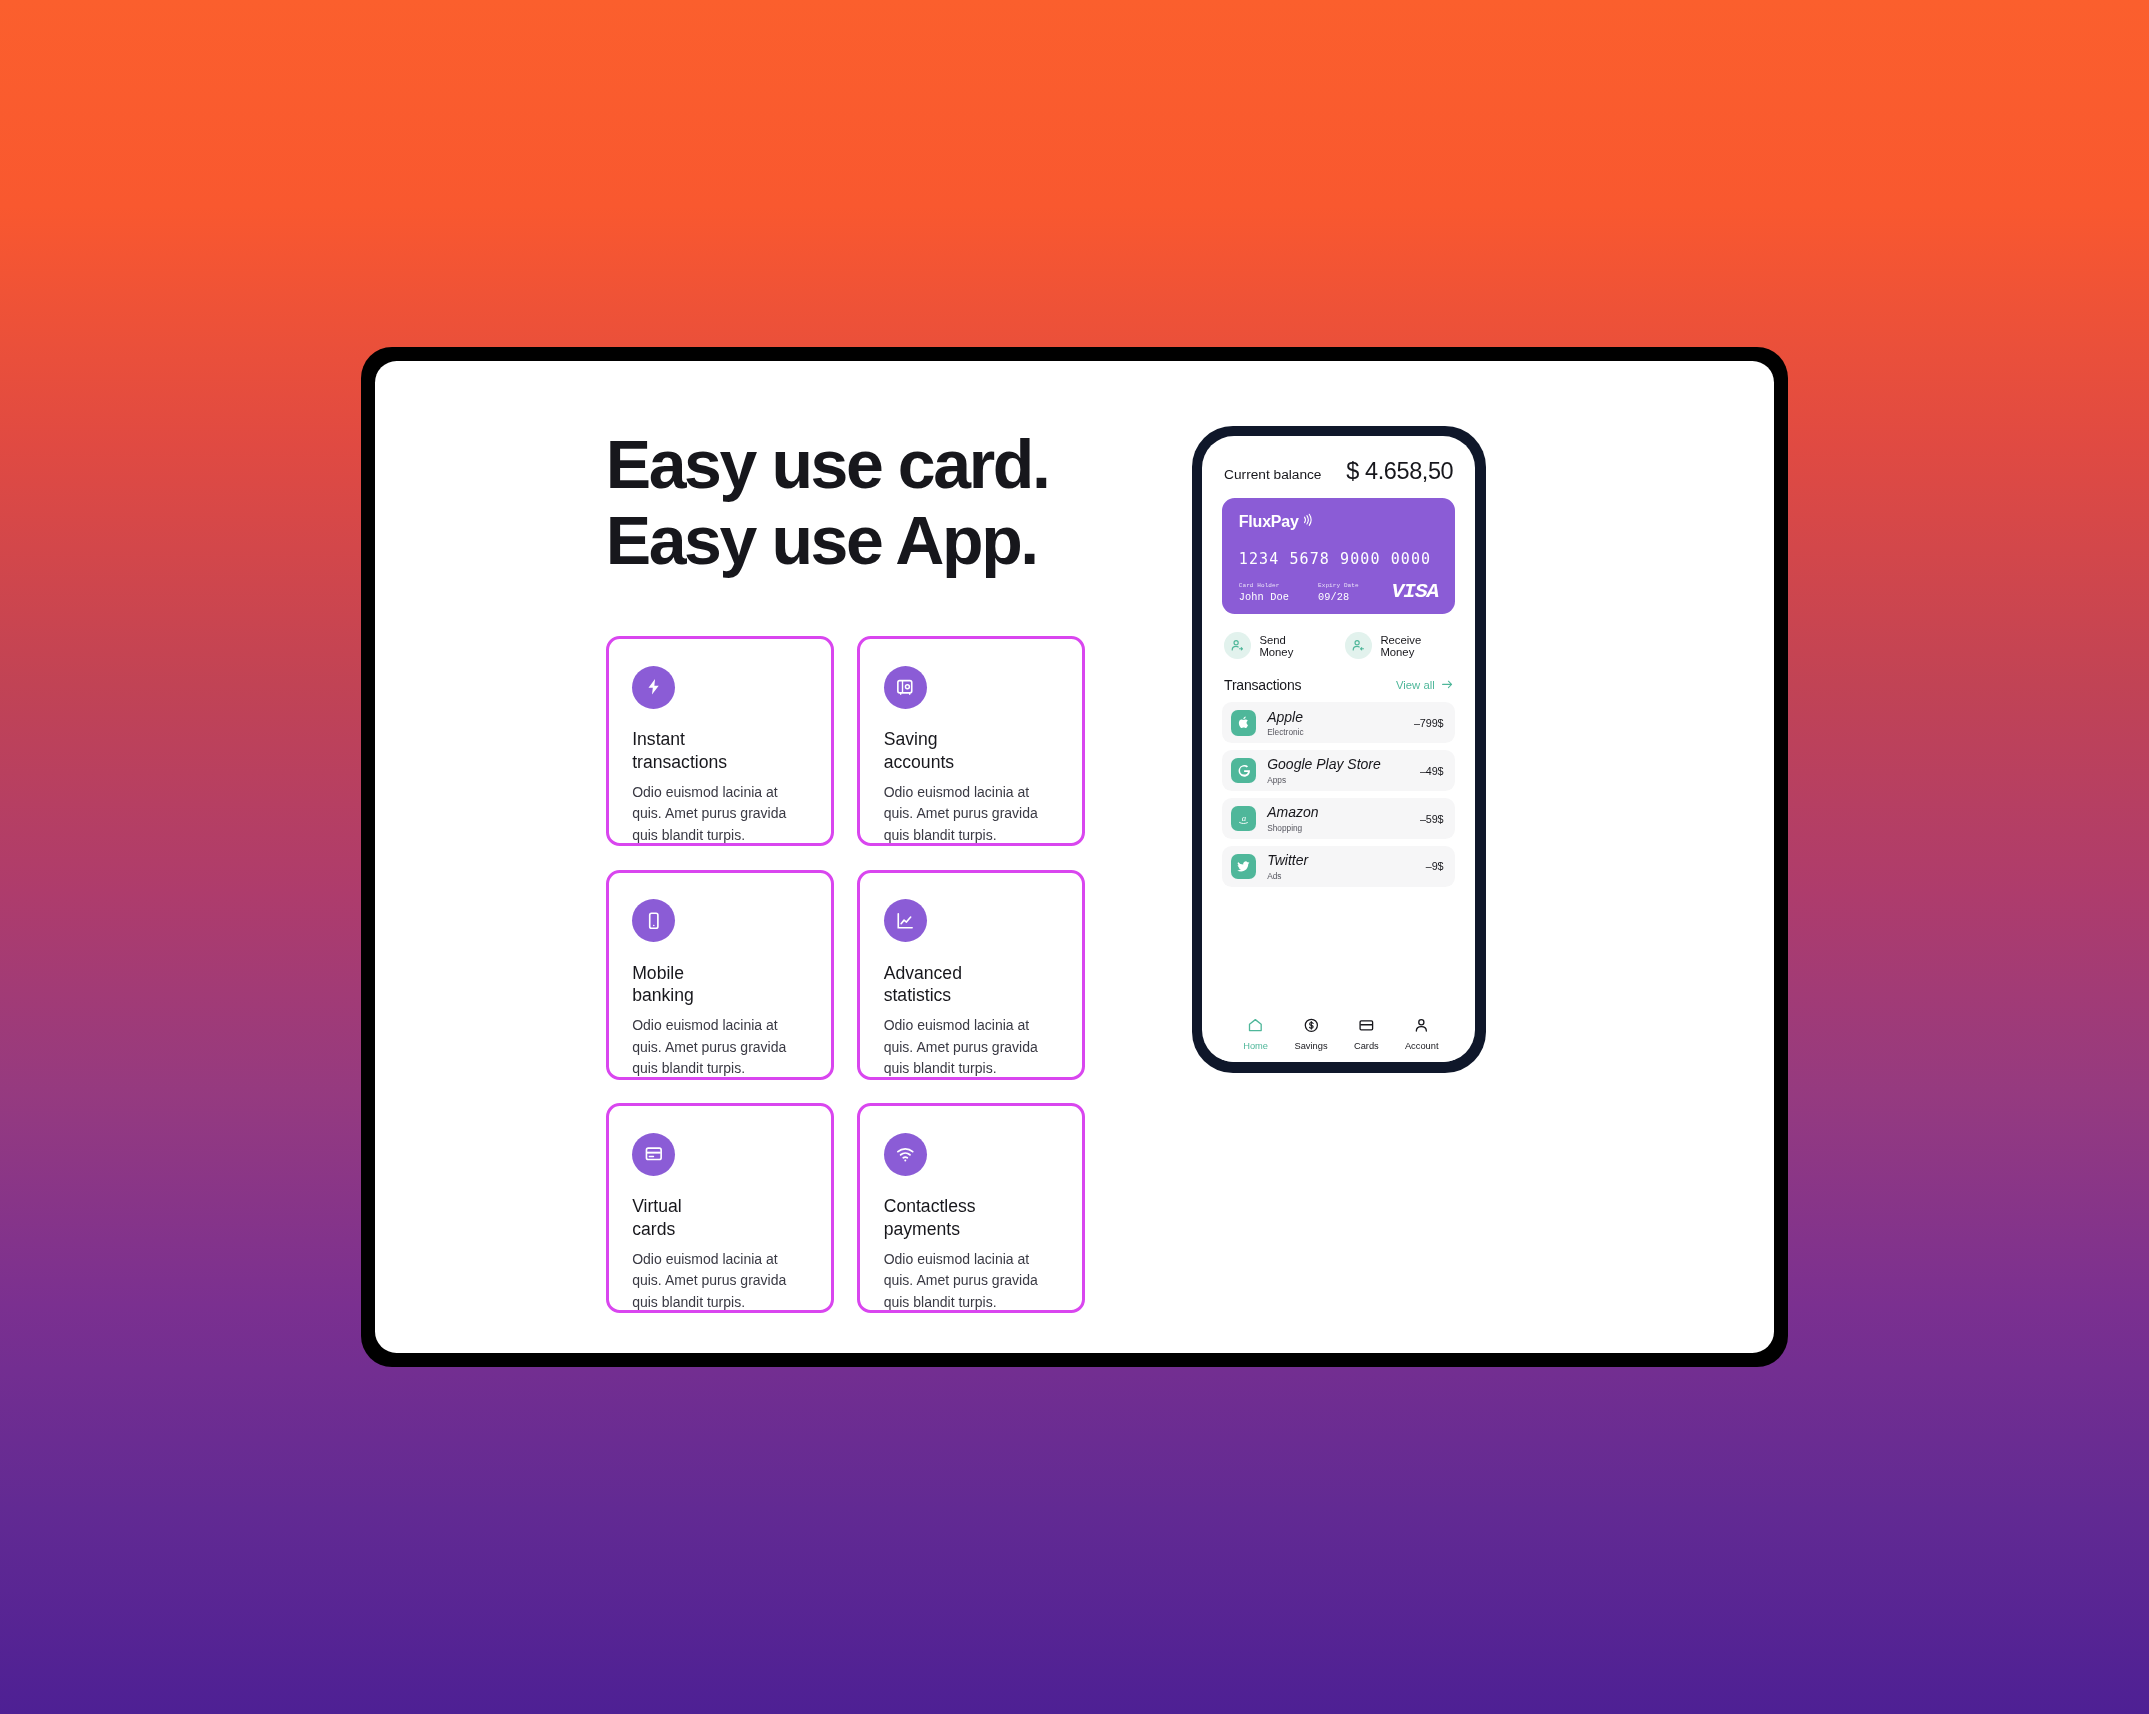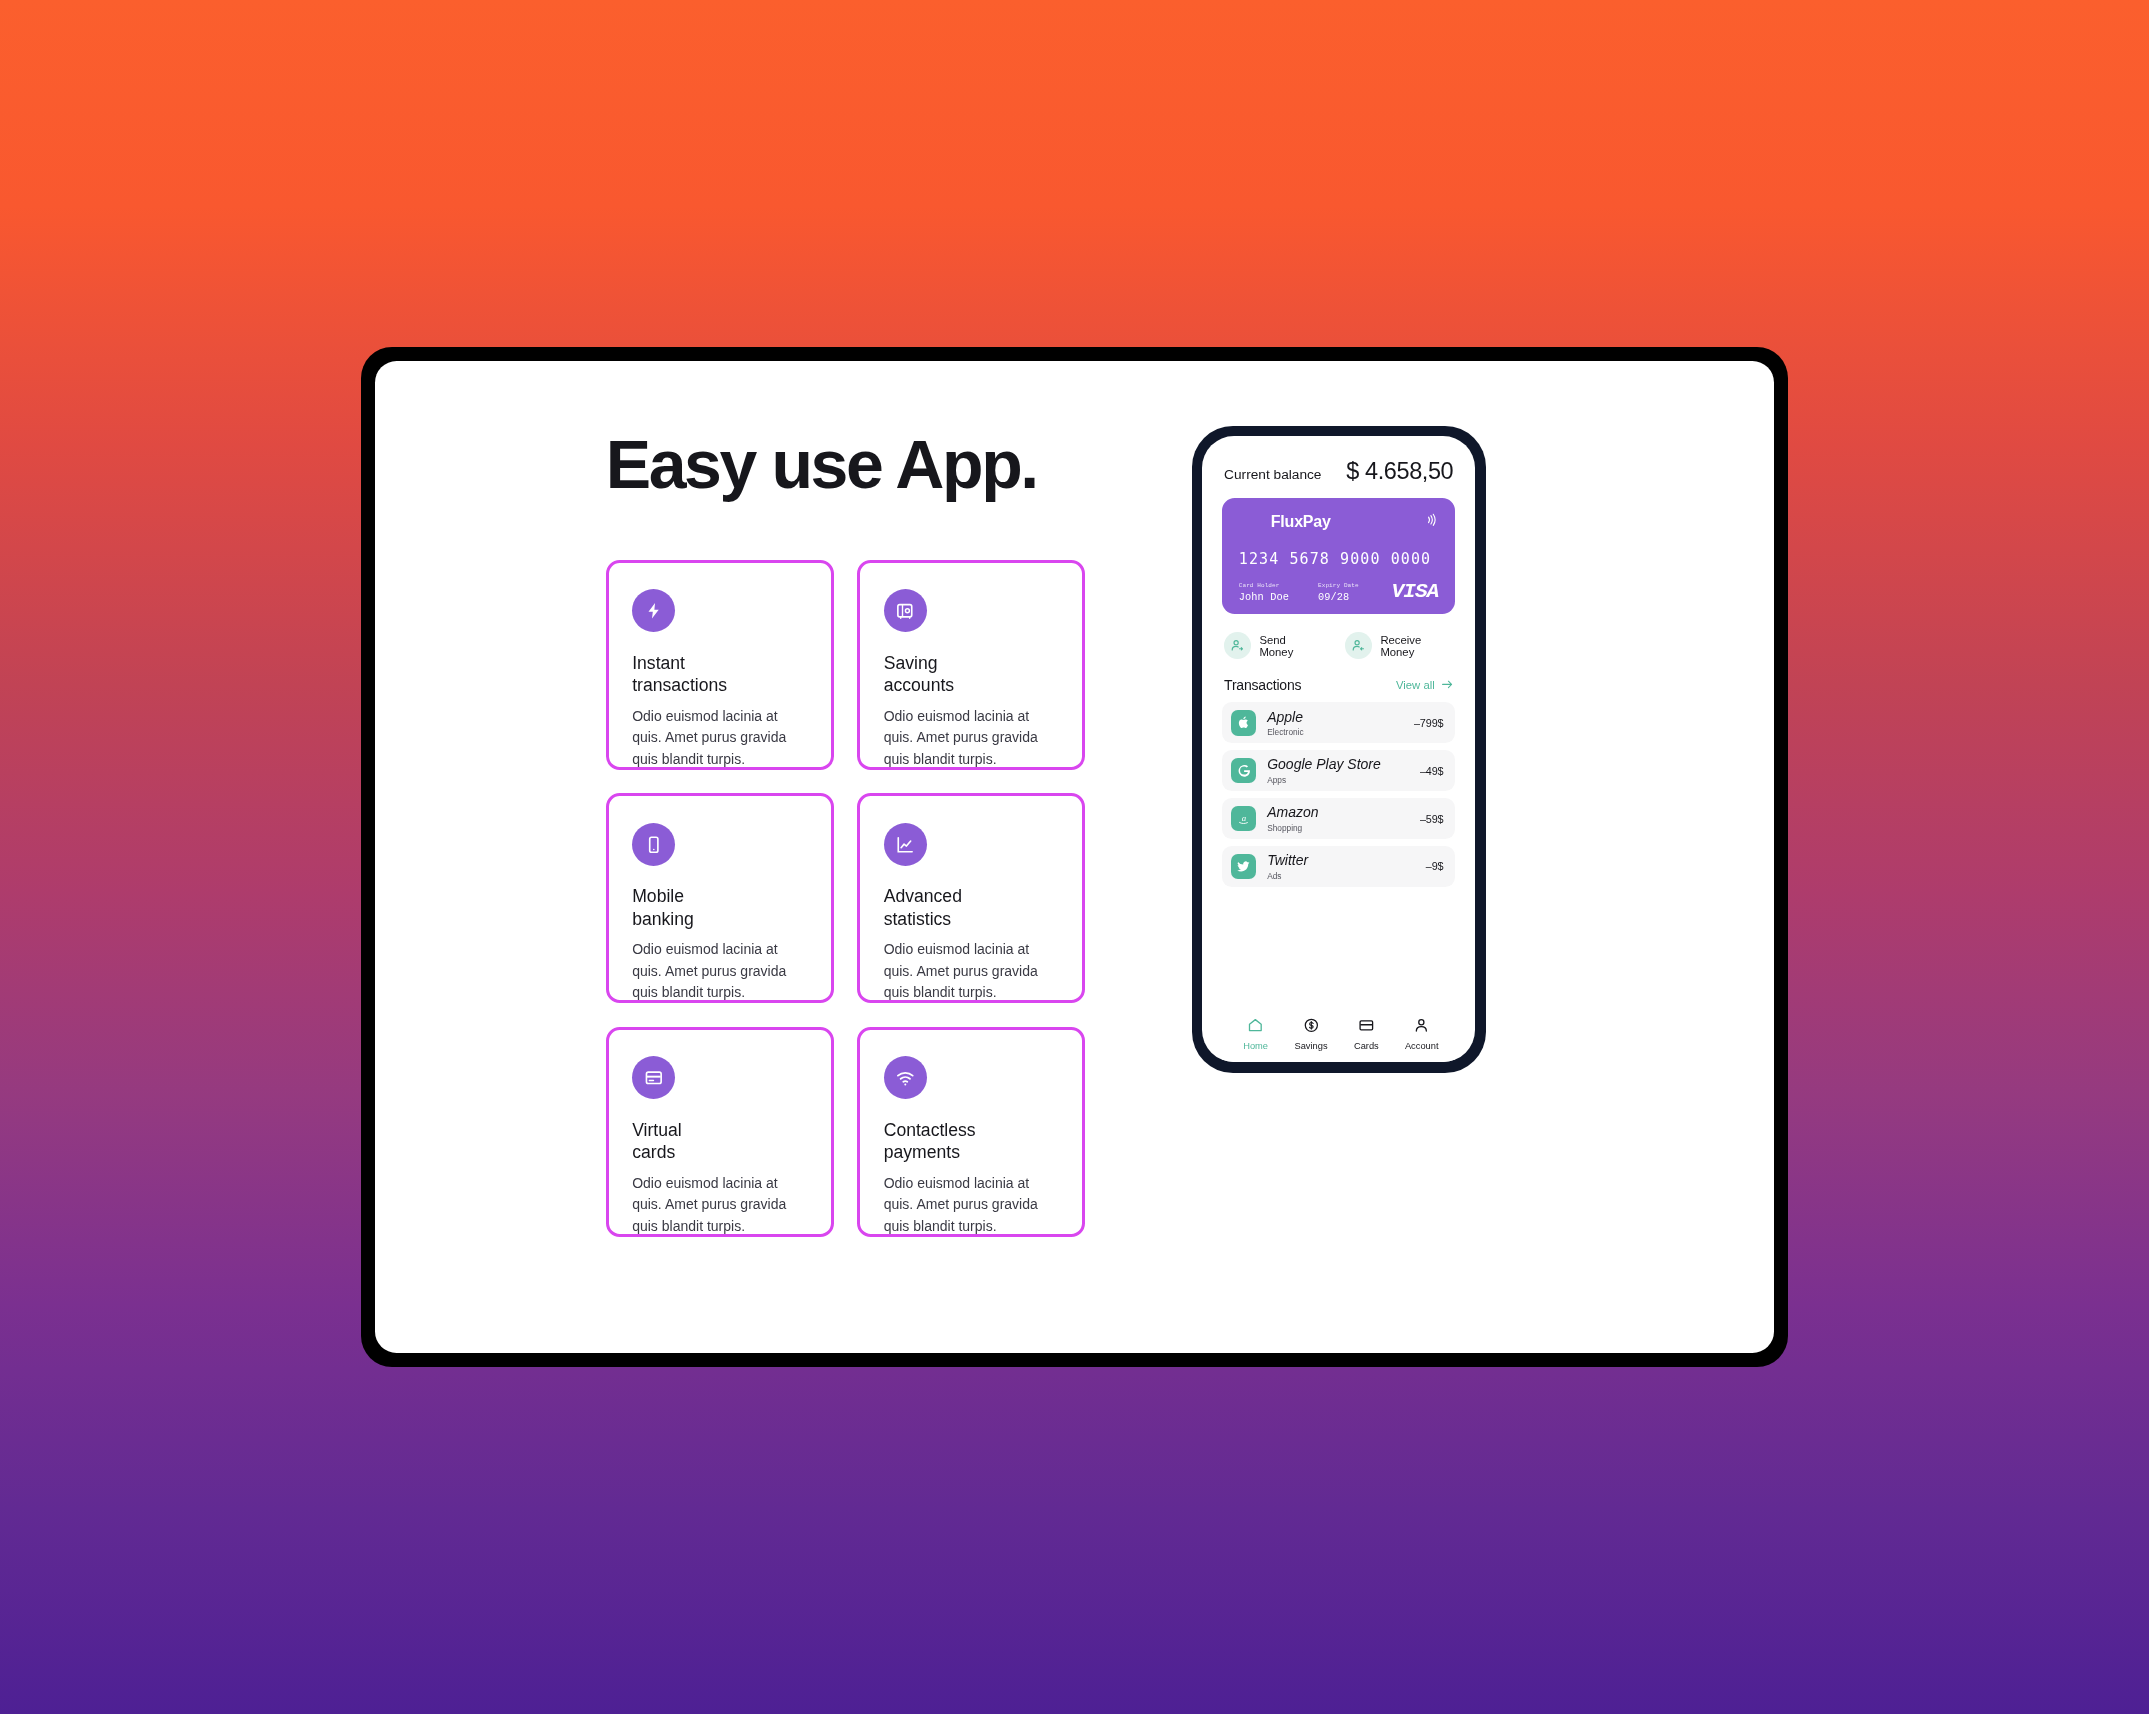--- a/index.html
+++ b/index.html
@@ -144,22 +144,21 @@
     background: #8B5CD6;
     border-radius: 12.7px;
     height: 116px;
     padding: 14.7px 16.7px 12.7px 16.7px;
     position: relative;
     color: #ffffff;
   }
   .cc-top {
     display: flex;
     align-items: center;
-    justify-content: space-between;
-    margin-left: 32px;
+    justify-content: flex-start;
   }
   .cc-brand {
     font-size: 16px;
     font-weight: 700;
     letter-spacing: -0.2px;
   }
   .cc-number {
     margin-top: 17.6px;
     font-family: "DejaVu Sans Mono", monospace;
     font-size: 15px;
@@ -307,20 +306,21 @@
 </style>
 </head>
 <body>
 
 <div class="device-frame">
   <div class="device-screen">
 
     <div class="left-col">
 
       <h1 class="headline">
+        <span class="hl-line">Easy use card.</span>
         <span class="hl-line">Easy use App.</span>
       </h1>
 
       <div class="cards-grid">
 
         <div class="feature-card">
           <div class="feature-icon">
             <svg width="19.6" height="19.6" viewBox="0 0 24 24" fill="none">
               <path d="M13.5 2.5L5.5 13.2h5.3l-1 8.3 8.2-10.9h-5.3l.8-8.1z" fill="#fff"></path>
             </svg>

